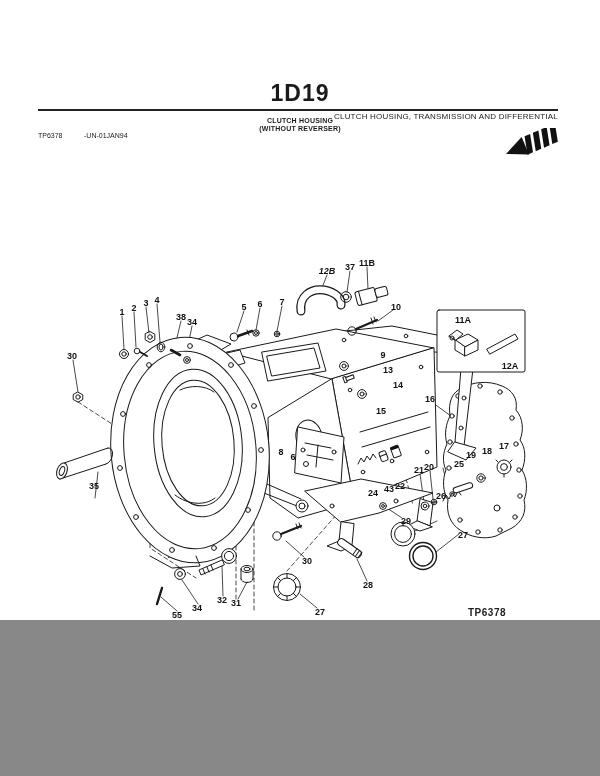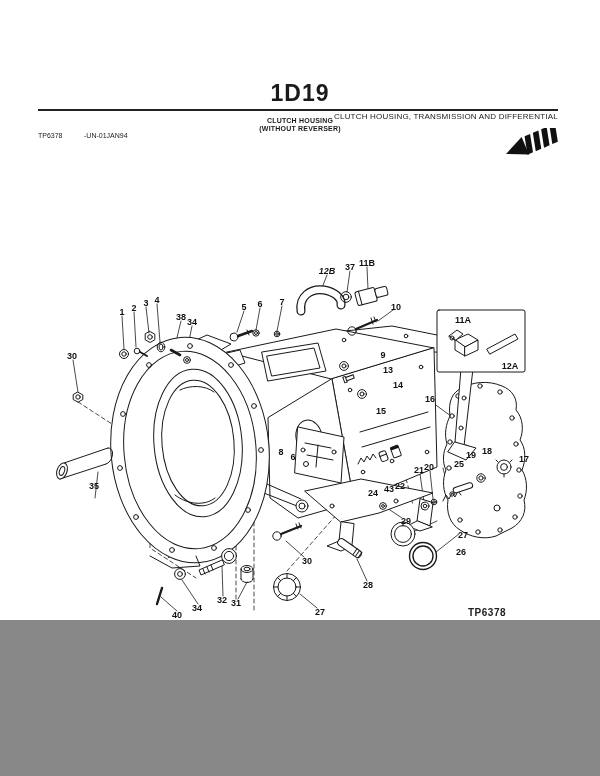--- a/index.html
+++ b/index.html
@@ -424,34 +424,34 @@
       <span class="callout" style="left: 430px; top: 399px;">16</span>
       <span class="callout" style="left: 281px; top: 452px;">8</span>
       <span class="callout" style="left: 293px; top: 457px;">6</span>
       <span class="callout" style="left: 463px; top: 320px;">11A</span>
       <span class="callout" style="left: 510px; top: 366px;">12A</span>
       <span class="callout" style="left: 419px; top: 470px;">21</span>
       <span class="callout" style="left: 429px; top: 467px;">20</span>
       <span class="callout" style="left: 443px; top: 464px; padding-left: 32px;">25</span>
       <span class="callout" style="left: 471px; top: 455px;">19</span>
       <span class="callout" style="left: 487px; top: 451px;">18</span>
-      <span class="callout" style="left: 524px; top: 446px; margin-top: 13px;">17</span>
+      <span class="callout" style="left: 504px; top: 446px;">17</span>
       <span class="callout" style="left: 373px; top: 493px;">24</span>
       <span class="callout" style="left: 389px; top: 489px;">43</span>
       <span class="callout" style="left: 400px; top: 486px; text-align: center;">22</span>
       <span class="callout" style="left: 406px; top: 521px;">29</span>
-      <span class="callout" style="left: 441px; top: 552px; margin-left: 20px;">26</span>
+      <span class="callout" style="left: 441px; top: 496px;">26</span>
       <span class="callout" style="left: 463px; top: 535px;">27</span>
       <span class="callout" style="left: 307px; top: 561px;">30</span>
       <span class="callout" style="left: 368px; top: 585px;">28</span>
       <span class="callout" style="left: 320px; top: 612px;">27</span>
       <span class="callout" style="left: 236px; top: 603px;">31</span>
       <span class="callout" style="left: 222px; top: 600px; text-align: right;">32</span>
       <span class="callout" style="left: 197px; top: 608px;">34</span>
-      <span class="callout" style="left: 177px; top: 615px;">40</span>
+      <span class="callout" style="left: 177px; top: 615px;">55</span>
       <span class="callout" style="left: 94px; top: 486px;">35</span>
     </div>
 
   <div class="pos watermark">TP6378</div>
 
   <div class="pos page-number">35-2</div>
   <div class="pos hrule" style="top:745px;left:52px;width:154px;height:1.4px;"></div>
   <div class="pos foot-note">THIS PARTS LISTING IS CONTINUED</div>
   <div class="pos hrule" style="top:745px;left:310px;width:62px;height:1.4px;"></div>
   <div class="pos foot-model">TRACTOR - JD301</div>

